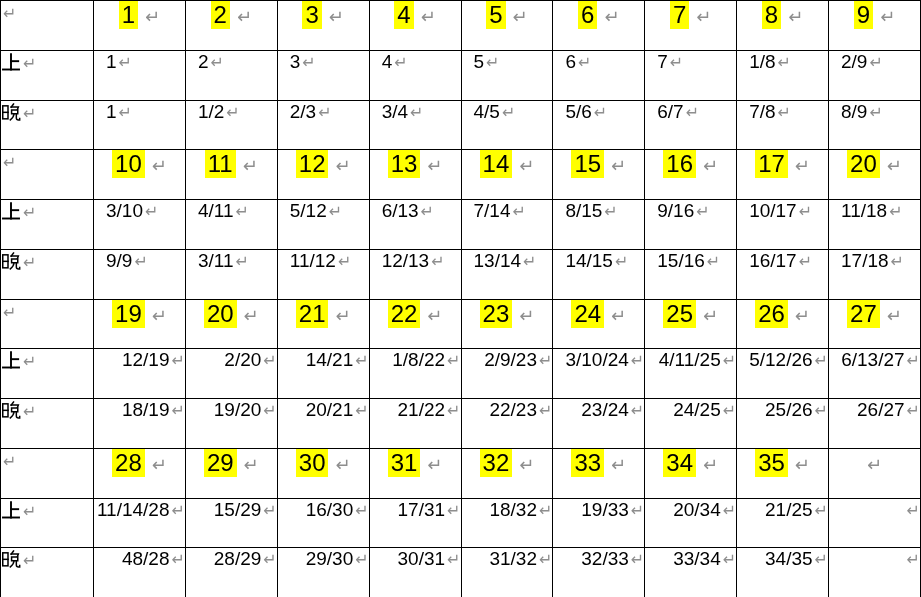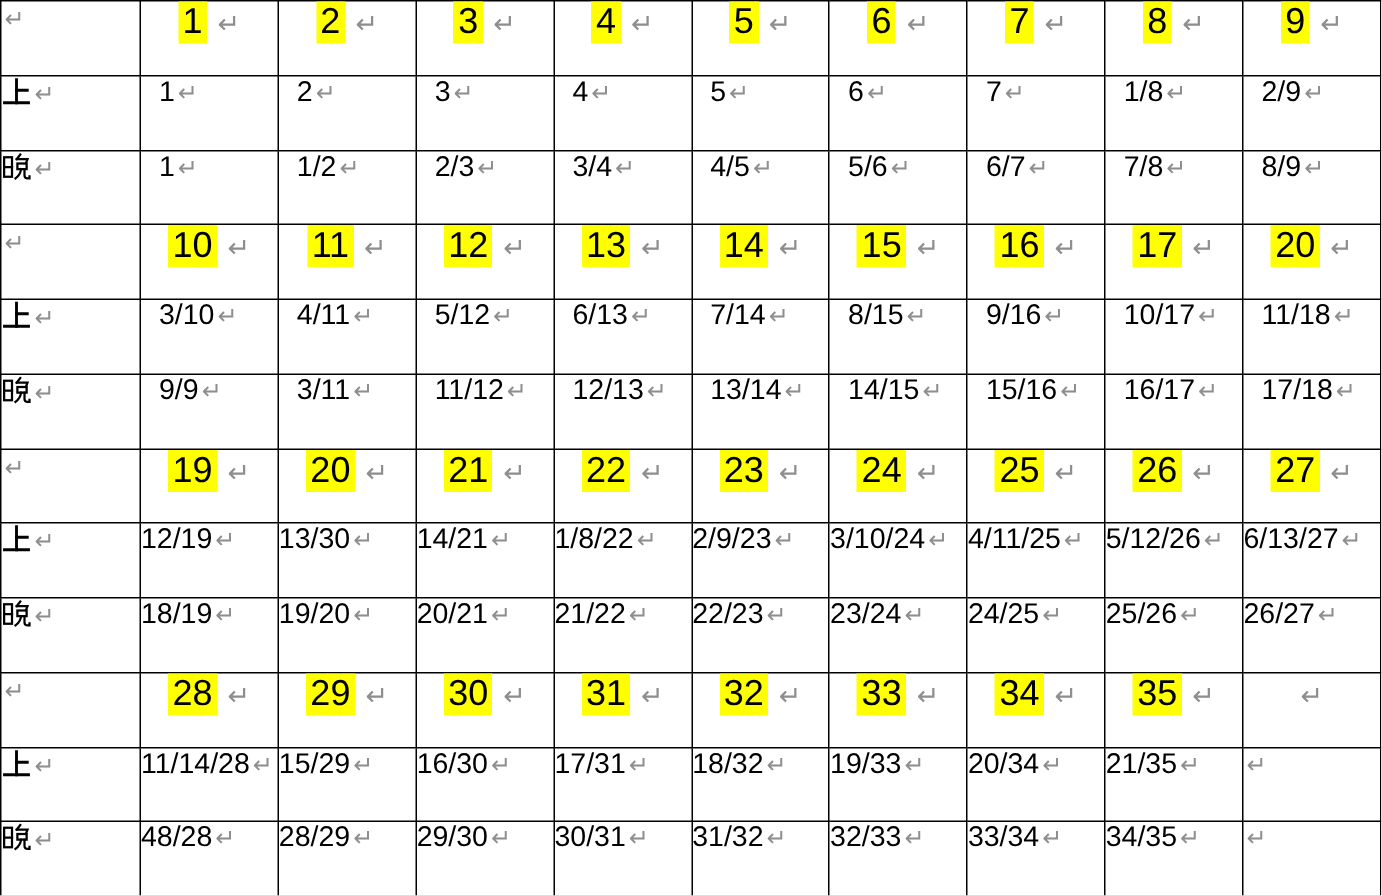--- a/index.html
+++ b/index.html
@@ -14,21 +14,21 @@
   
   td.lbl{text-align:left;padding:7px 0 0 13px;font-size:20px;white-space:nowrap;}
 
   
   td.hdr{text-align:center;padding-top:9px;font-size:24px;white-space:nowrap;}
   .hl{background:#ffff00;padding:1px 3px;line-height:1.15;}
 
   
   td.data{font-size:19px;padding-top:7px;white-space:nowrap;}
   td.data.left{text-align:left;padding-left:12px;}
-  td.data.center{text-align:left;margin-top:15px;}
+  td.data.center{text-align:right;margin-top:15px;}
 
   
   .mark{color:#8e8e8e;font-family:"DejaVu Sans",sans-serif;font-size:16px;}
   td.hdr .mark{font-size:18px;margin-left:7px;}
   td.hdr .mark.solo{margin-left:0;}
   td.data .mark{margin-left:2px;}
   td.lbl .mark{margin-left:2px;}
 
   
   .cjk{display:inline-block;width:20px;height:20px;vertical-align:-3px;}
@@ -174,21 +174,21 @@
         </tr>
         <tr>
           <td class="lbl"><svg class="cjk" viewBox="0 0 24 24">
               <g stroke-width="2.3">
                 <path d="M12 2.6V21"></path>
                 <path d="M12 11h8.6"></path>
                 <path d="M2.4 21h19.2"></path>
               </g>
             </svg><span class="sr">上</span><span class="mark">↵</span></td>
           <td class="data center"><span class="txt">12/19</span><span class="mark">↵</span></td>
-          <td class="data center"><span class="txt">13/30</span><span class="mark">↵</span></td>
+          <td class="data center"><span class="txt">2/20</span><span class="mark">↵</span></td>
           <td class="data center"><span class="txt">14/21</span><span class="mark">↵</span></td>
           <td class="data center"><span class="txt">1/8/22</span><span class="mark">↵</span></td>
           <td class="data center"><span class="txt">2/9/23</span><span class="mark">↵</span></td>
           <td class="data center"><span class="txt">3/10/24</span><span class="mark">↵</span></td>
           <td class="data center"><span class="txt">4/11/25</span><span class="mark">↵</span></td>
           <td class="data center"><span class="txt">5/12/26</span><span class="mark">↵</span></td>
           <td class="data center"><span class="txt">6/13/27</span><span class="mark">↵</span></td>
         </tr>
         <tr>
           <td class="lbl"><svg class="cjk" viewBox="0 0 24 24">
@@ -232,21 +232,21 @@
                 <path d="M2.4 21h19.2"></path>
               </g>
             </svg><span class="sr">上</span><span class="mark">↵</span></td>
           <td class="data center"><span class="txt">11/14/28</span><span class="mark">↵</span></td>
           <td class="data center"><span class="txt">15/29</span><span class="mark">↵</span></td>
           <td class="data center"><span class="txt">16/30</span><span class="mark">↵</span></td>
           <td class="data center"><span class="txt">17/31</span><span class="mark">↵</span></td>
           <td class="data center"><span class="txt">18/32</span><span class="mark">↵</span></td>
           <td class="data center"><span class="txt">19/33</span><span class="mark">↵</span></td>
           <td class="data center"><span class="txt">20/34</span><span class="mark">↵</span></td>
-          <td class="data center"><span class="txt">21/35</span><span class="mark">↵</span></td>
+          <td class="data center"><span class="txt">21/25</span><span class="mark">↵</span></td>
           <td class="data center"><span class="mark">↵</span></td>
         </tr>
         <tr>
           <td class="lbl"><svg class="cjk" viewBox="0 0 24 24">
               <g stroke-width="1.8">
                 <rect x="2.1" y="4.6" width="6.3" height="15.6"></rect>
                 <path d="M2.1 12.4h6.3"></path>
                 <path d="M15 2.4l-2.8 3.7"></path>
                 <path d="M12.2 6.1h8.6l-1.1 3"></path>
                 <rect x="12.7" y="9.6" width="7.4" height="4.5"></rect>

